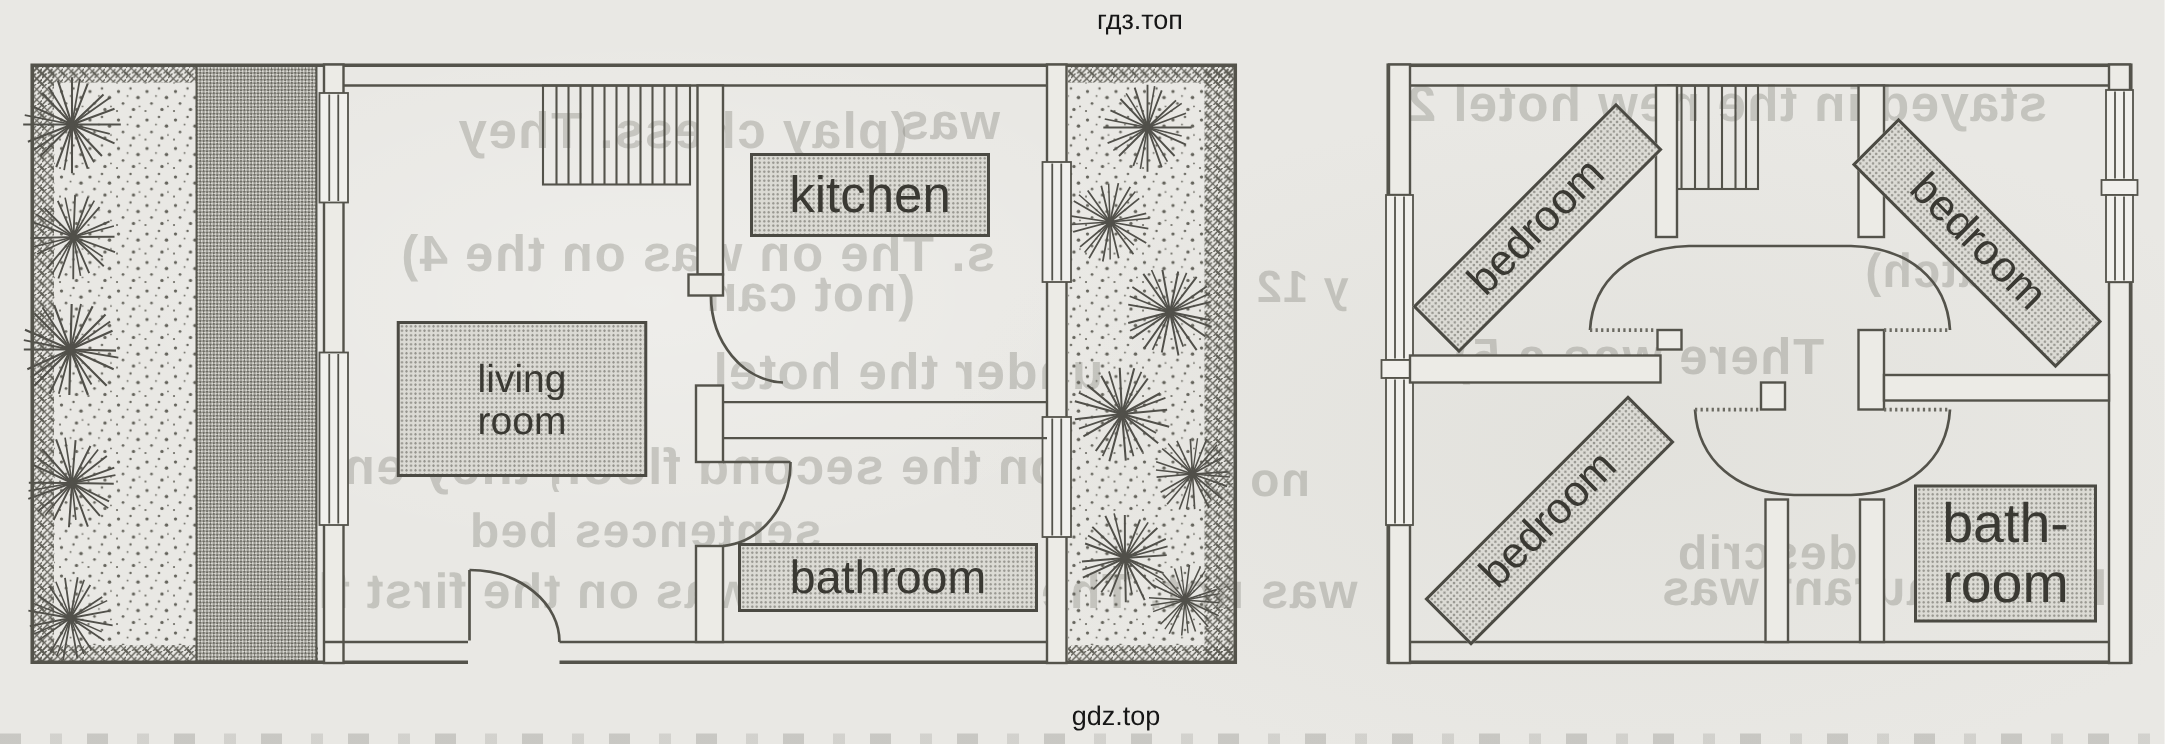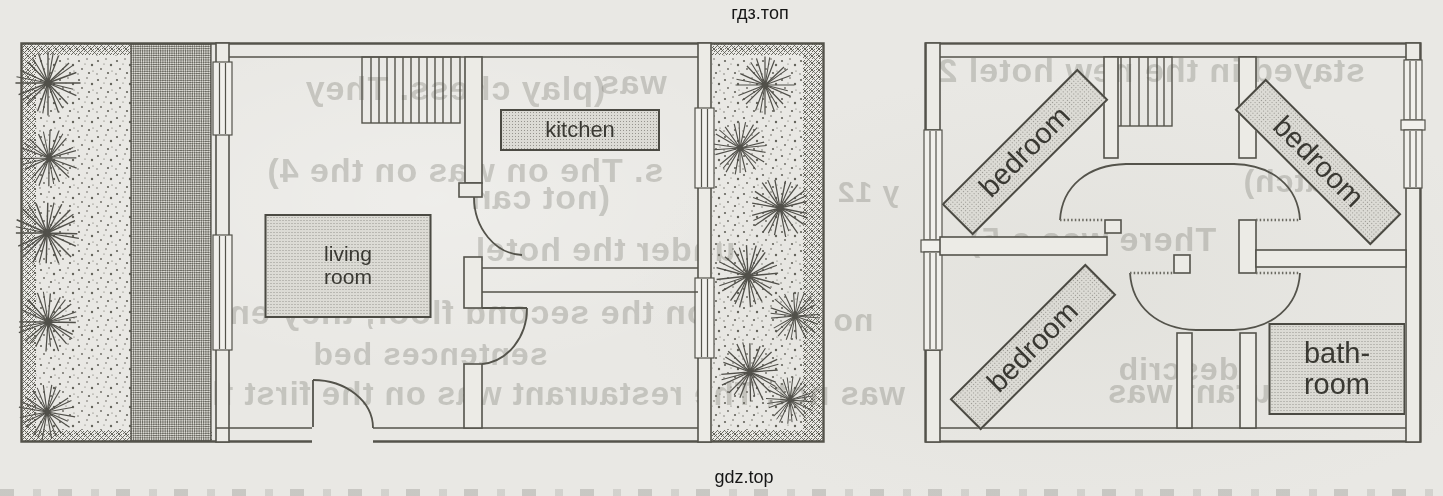--- a/index.html
+++ b/index.html
@@ -210,43 +210,46 @@
       </g>
 
       <path d="M1060 220 C1062 186 1088 165 1126 164 L1234 164 C1272 165 1298 186 1300 220" stroke-width="1.8"></path>
 
       <path d="M1130 273 C1132 307 1158 329 1196 330 L1234 330 C1272 329 1298 307 1300 273" stroke-width="1.8"></path>
 
       <path d="M1060 220H1104M1256 220H1300M1130 273H1174M1256 273H1300" stroke="#6b6a62" stroke-width="2.5" stroke-dasharray="1.5 2.2"></path>
     </g>
   </svg>
 
-  <div class="lbl" style="left:580px;top:130px;width:160px;height:42px;font-size:22px">
+  <div class="lbl" style="left:580px;top:130px;width:160px;height:56px;font-size:34px">
     <span>kitchen</span>
   </div>
 
-  <div class="lbl" style="left:348px;top:266px;width:167px;height:104px;font-size:21px">
+  <div class="lbl" style="left:348px;top:266px;width:167px;height:104px;font-size:26px">
     <span>living</span>
     <span>room</span>
   </div>
 
+  <div class="lbl" style="left:592px;top:385px;width:200px;height:46px;font-size:31px">
+    <span>bathroom</span>
+  </div>
 
   <div class="lbl rot-l" style="left:1025px;top:152px;width:192px;height:44px;font-size:29px">
     <span>bedroom</span>
   </div>
 
   <div class="lbl rot-r" style="left:1318px;top:162px;width:192px;height:44px;font-size:29px">
     <span>bedroom</span>
   </div>
 
   <div class="lbl rot-l" style="left:1033px;top:347px;width:192px;height:44px;font-size:29px">
     <span>bedroom</span>
   </div>
 
-  <div class="lbl" style="left:1337px;top:369px;width:137px;height:92px;font-size:29px">
+  <div class="lbl" style="left:1337px;top:369px;width:122px;height:92px;font-size:37px">
     <span>bath-</span>
     <span>room</span>
   </div>
 
   <div class="wm" style="left:760px;top:3px">гдз.топ</div>
   <div class="wm" style="left:744px;top:467px">gdz.top</div>
 
 </div>
 
 </body></html>

